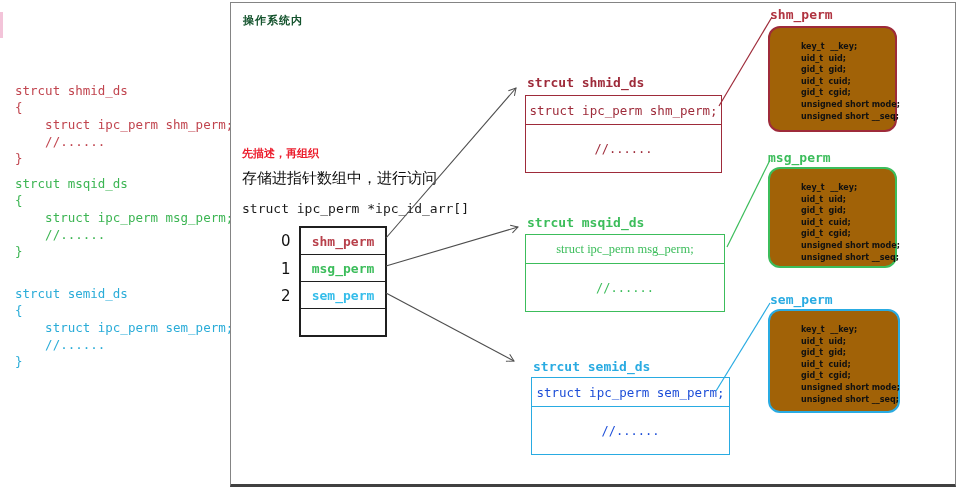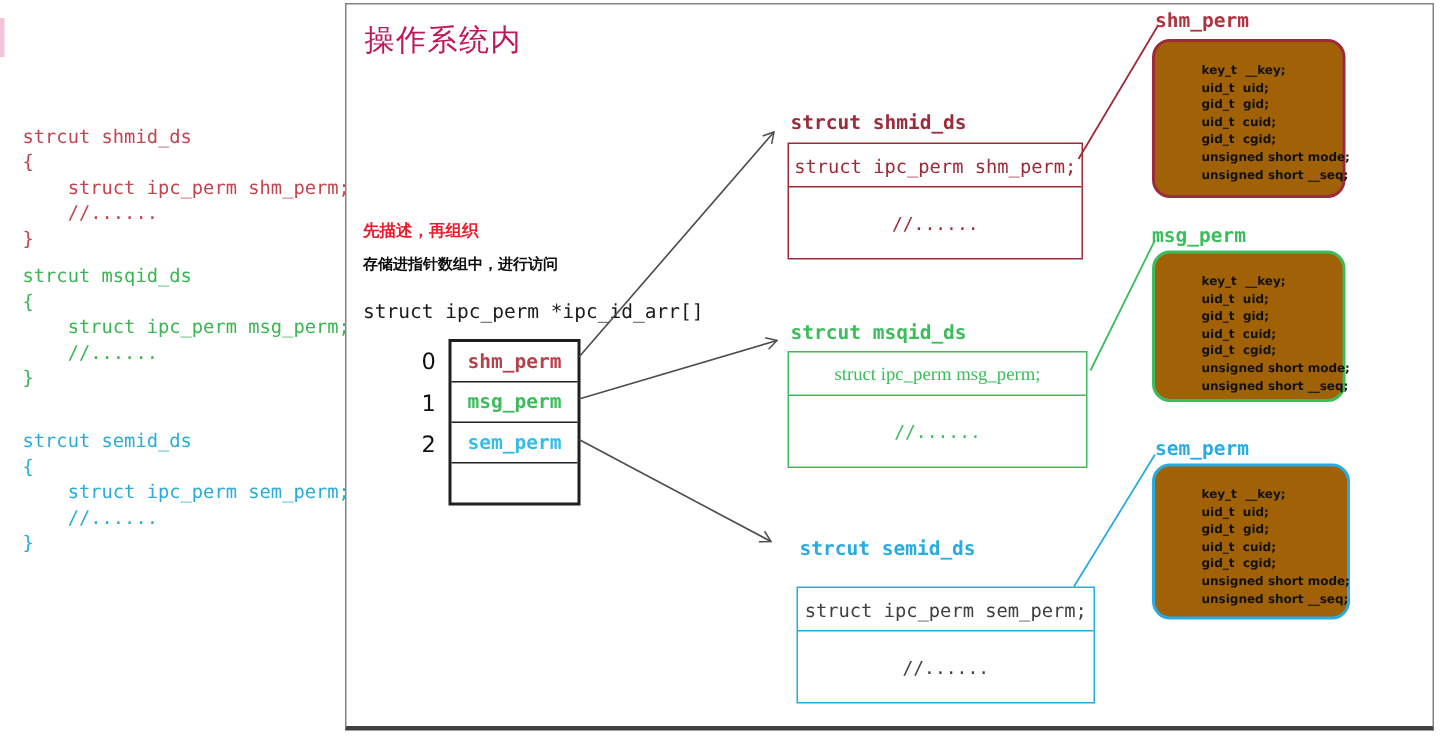--- a/index.html
+++ b/index.html
@@ -7,32 +7,32 @@
           font-family:"DejaVu Sans",sans-serif;}
   .abs{position:absolute;}
 
   
   #edge-artifact{left:0;top:12px;width:3px;height:26px;background:#f3c4d9;}
 
   
   #os-panel{left:230px;top:2px;width:724px;height:481px;border:1.5px solid #848484;
             border-bottom:3px solid #404040;background:#fff;}
 
-  #panel-title{left:243px;top:13px;font-size:20px;font-weight:400;color:#be185d;letter-spacing:1px;}
+  #panel-title{left:243px;top:13px;font-size:11px;font-weight:700;color:#14532d;letter-spacing:1px;}
 
   
   .code-block{font-family:"DejaVu Sans Mono","Liberation Mono",monospace;
               font-size:12.5px;line-height:17px;white-space:pre;margin:0;}
   #code-shmid{left:15px;top:82px;color:#c1454f;}
   #code-msqid{left:15px;top:175px;color:#3cb553;}
   #code-semid{left:15px;top:285px;color:#2aacd8;}
 
   
   #hint-red{left:242px;top:146px;font-size:11px;font-weight:700;color:#ec1c2c;}
-  #hint-black{left:242px;top:169px;font-size:10px;font-weight:700;color:#0d0d0d;}
+  #hint-black{left:242px;top:169px;font-size:15px;font-weight:400;color:#0d0d0d;}
   #array-decl{left:242px;top:201px;font-family:"DejaVu Sans Mono",monospace;font-size:13px;color:#1a1a1a;}
 
   
   #ipc-array{left:299px;top:226px;width:84px;border:2px solid #1f1f1f;background:#fff;}
   .arr-cell{height:26px;border-bottom:1.5px solid #1f1f1f;display:flex;align-items:center;
             justify-content:center;font-family:"DejaVu Sans Mono",monospace;font-size:13px;font-weight:600;}
   .arr-cell:last-child{border-bottom:none;}
   .c-red{color:#b8404b;} .c-green{color:#3cbd5b;} .c-blue{color:#35bdea;}
   .arr-idx{font-size:15px;color:#111;font-family:"DejaVu Sans",sans-serif;}
   #idx-0{left:281px;top:232px;} #idx-1{left:281px;top:260px;} #idx-2{left:281px;top:287px;}
@@ -45,21 +45,21 @@
             border-bottom-width:1.6px;}
   .struct-box .more{height:48px;display:flex;align-items:center;justify-content:center;
             font-family:"DejaVu Sans Mono",monospace;font-size:12px;}
   #slabel-0{left:527px;top:75px;color:#9e2b3a;}
   #sbox-0{left:525px;top:95px;width:197px;height:78px;border:1.6px solid #9e2b3a;color:#9e2b3a;}
   #sbox-0 .member{border-bottom-color:#9e2b3a;}
   #slabel-1{left:527px;top:215px;color:#3cbd5b;}
   #sbox-1{left:525px;top:234px;width:200px;height:78px;border:1.6px solid #3cbd5b;color:#3cbd5b;}
   #sbox-1 .member{border-bottom-color:#3cbd5b;font-family:Liberation Serif, serif;}
   #slabel-2{left:533px;top:359px;color:#29abe2;}
-  #sbox-2{left:531px;top:391px;width:199px;height:78px;border:1.6px solid #29abe2;color:#404040;}
+  #sbox-2{left:531px;top:377px;width:199px;height:78px;border:1.6px solid #29abe2;color:#1d4ed8;}
   #sbox-2 .member{border-bottom-color:#29abe2;}
 
   
   .perm-label{font-family:"DejaVu Sans Mono",monospace;font-size:13px;font-weight:700;}
   .perm-box{box-sizing:border-box;border-radius:12px;background:#a16207;}
   .perm-fields{margin:0;padding:13px 0 0 31px;font-family:"DejaVu Sans",sans-serif;
                font-size:8px;line-height:11.6px;font-weight:700;color:#111;white-space:pre;}
   #plabel-0{left:770px;top:7px;color:#b03340;}
   #pbox-0{left:768px;top:26px;width:129px;height:106px;border:2px solid #9e2b3a;}
   #plabel-1{left:768px;top:150px;color:#3cbd5b;}

